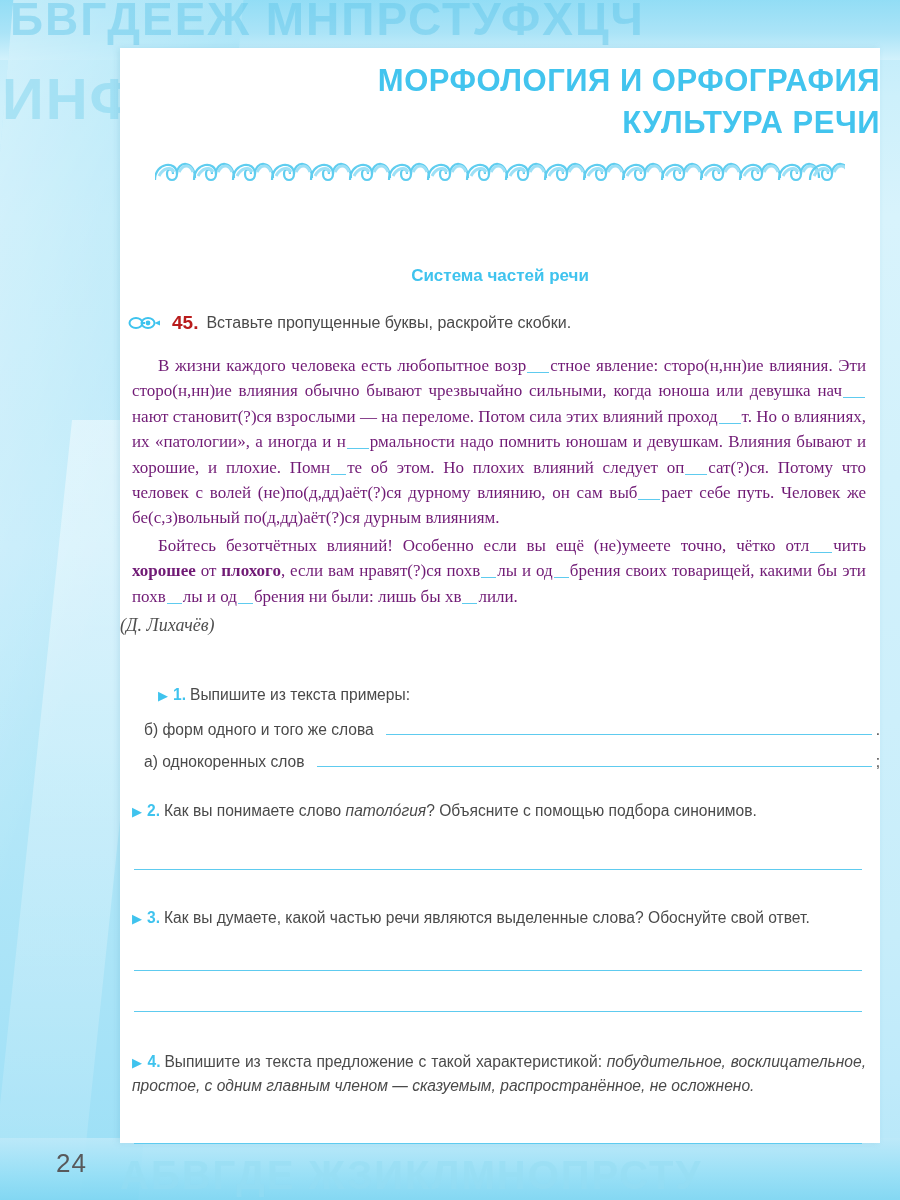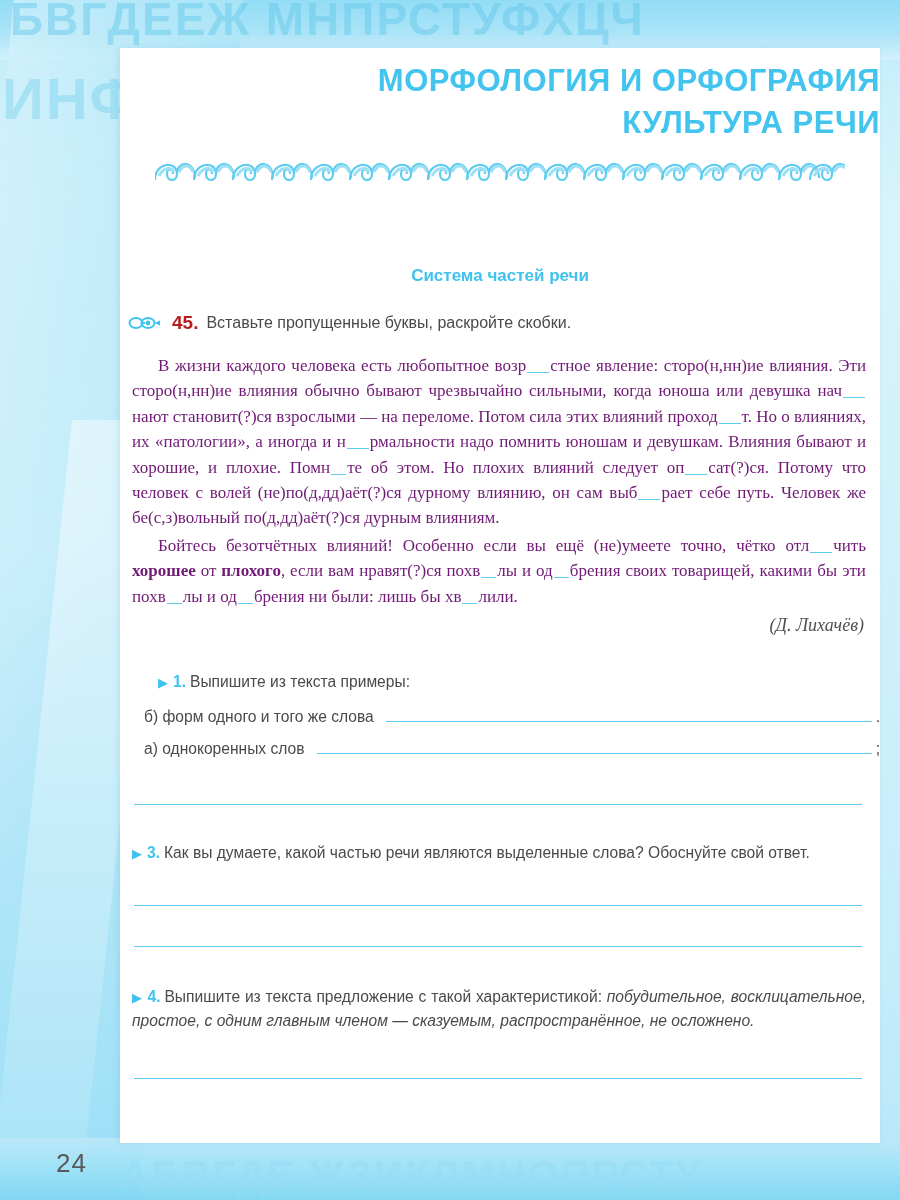--- a/index.html
+++ b/index.html
@@ -168,34 +168,33 @@
     border-bottom: 1.6px solid #5ecbef;
     margin: 0 1px -2px 1px;
   }
   .blank-s { width: 15px; }
   .bold { font-weight: 700; }
   .attrib {
     font-family: "Liberation Serif", serif;
     font-style: italic;
     font-size: 18px;
     color: #4f4f4f;
-    text-align: right;
     margin: 6px 16px 0 0;
   }
 
   
   .task {
     color: #4a4a4a;
     font-size: 15.6px;
     line-height: 23px;
     margin-left: 12px;
     margin-right: 14px;
     text-align: justify;
   }
-  .task-first { margin-top: 34px; }
+  .task-first { margin-top: 47px; }
   .task-lead { padding-left: 26px; display: block; }
   .tri {
     color: #3fc3ee;
     font-size: 13px;
     margin-right: 5px;
   }
   .task-num {
     color: #3fc3ee;
     font-weight: 700;
     margin-right: 4px;
@@ -331,20 +330,23 @@
       <span class="sub-label">б) форм одного и того же слова</span>
       <span class="fill"></span>
       <span class="sub-end">.</span>
     </div>
     <div class="sub">
       <span class="sub-label">а) однокоренных слов</span>
       <span class="fill"></span>
       <span class="sub-end">;</span>
     </div>
 
+    <div class="task task-2">
+      <span class="tri">▶</span><span class="task-num">2.</span><span>Как вы понимаете слово </span><span class="ital">патоло́гия</span><span>? Объясните с помощью подбора синонимов.</span>
+    </div>
     <div class="answer-line al-1"></div>
 
     <div class="task task-3">
       <span class="tri">▶</span><span class="task-num">3.</span><span>Как вы думаете, какой частью речи являются выделенные слова? Обоснуйте свой ответ.</span>
     </div>
     <div class="answer-line al-2"></div>
     <div class="answer-line al-3"></div>
 
     <div class="task task-4">
       <span class="tri">▶</span><span class="task-num">4.</span><span>Выпишите из текста предложение с такой характеристикой: </span><span class="ital">побудительное, восклицательное, простое, с одним главным членом — сказуемым, распространённое, не осложнено.</span>

